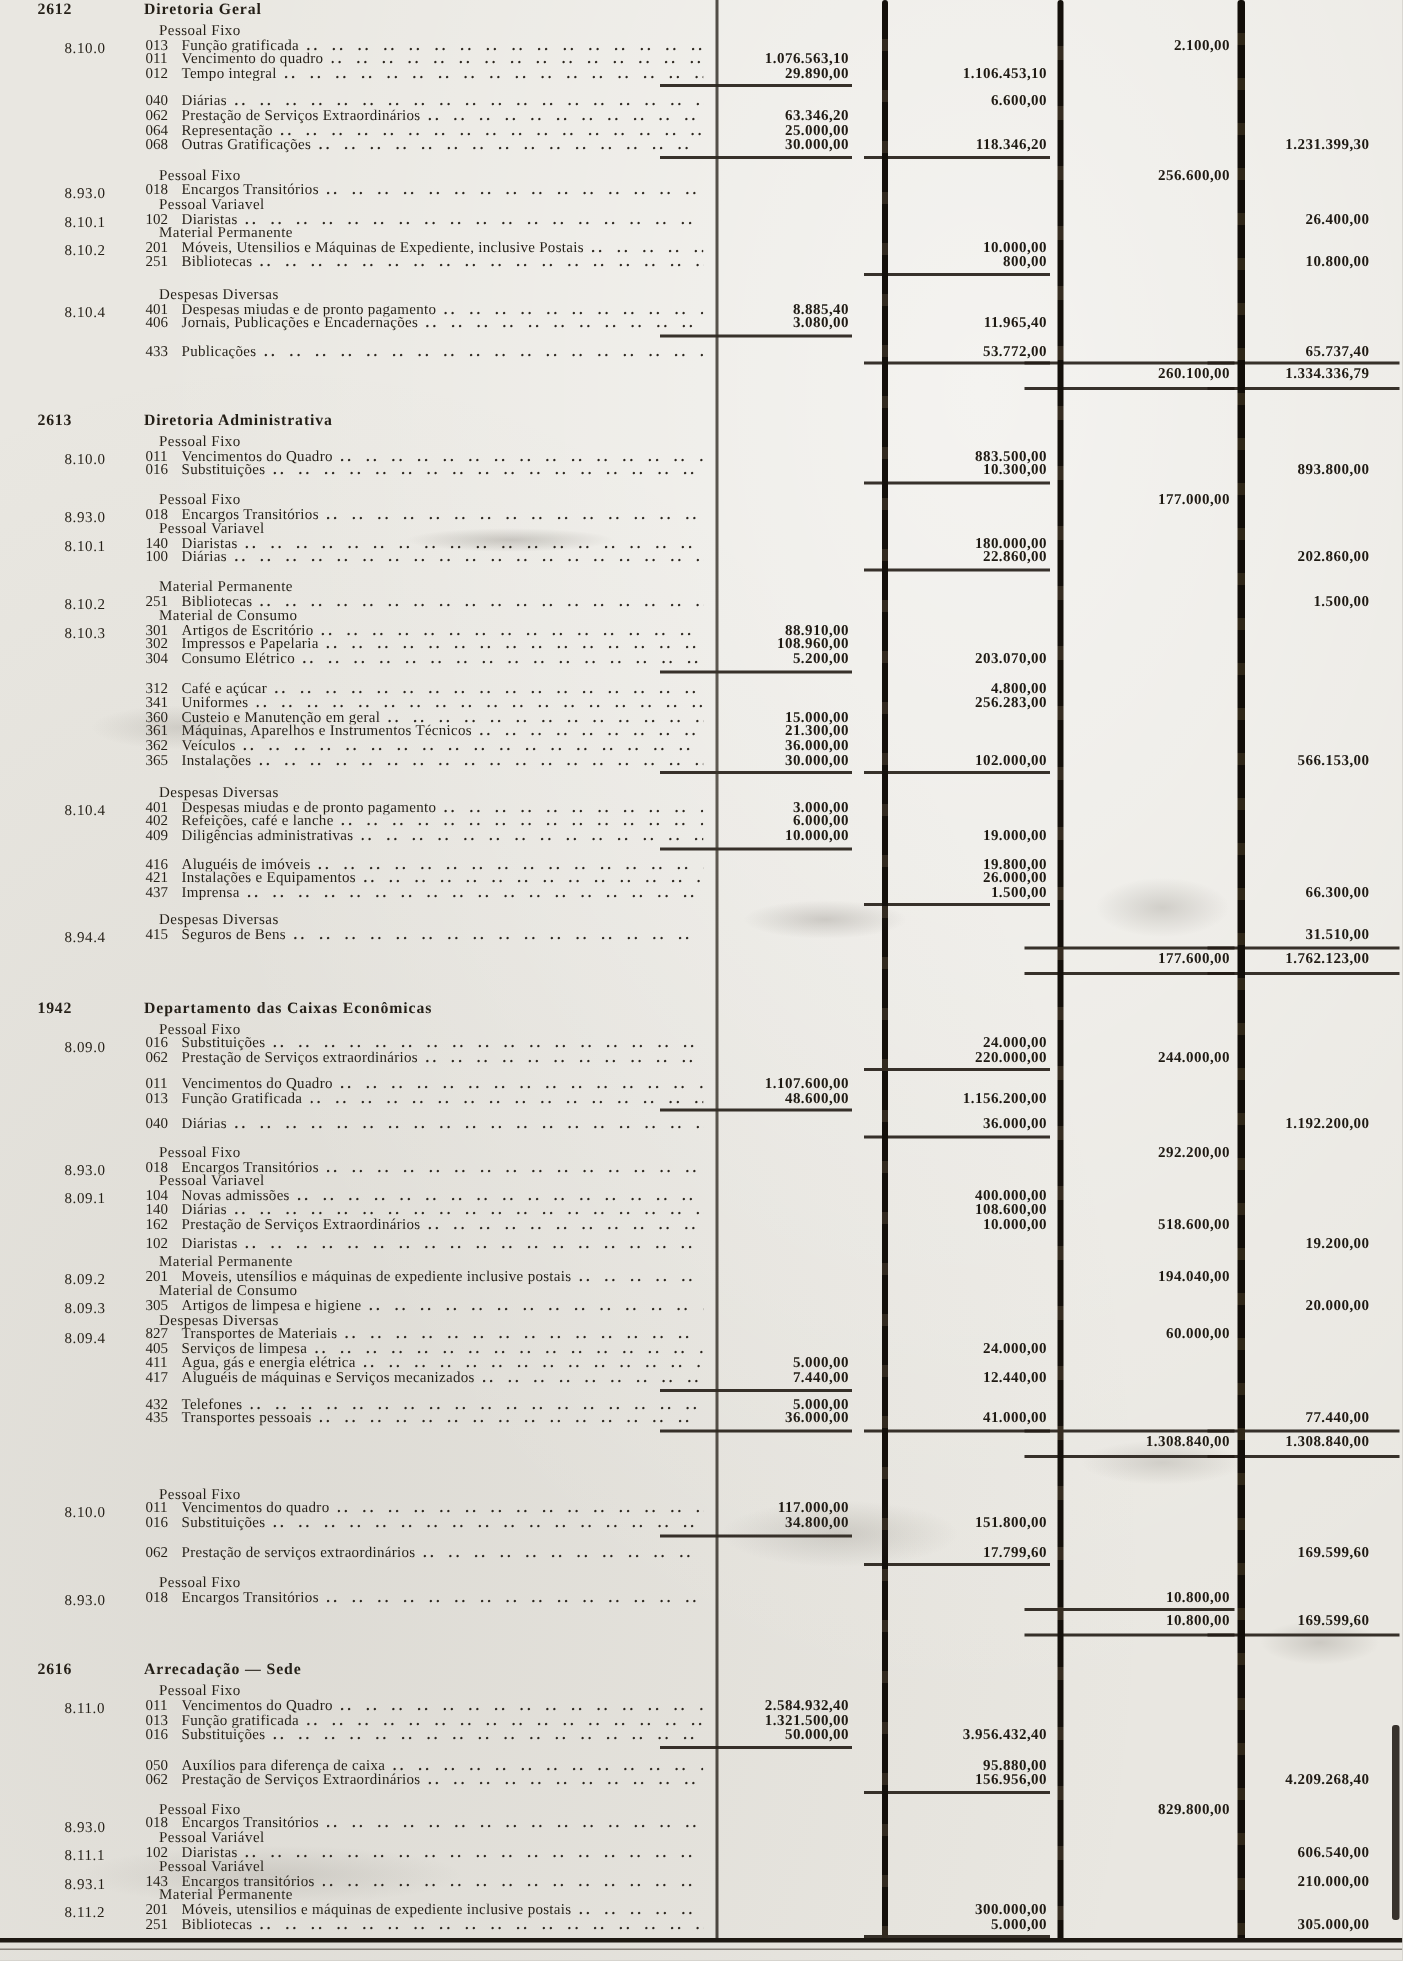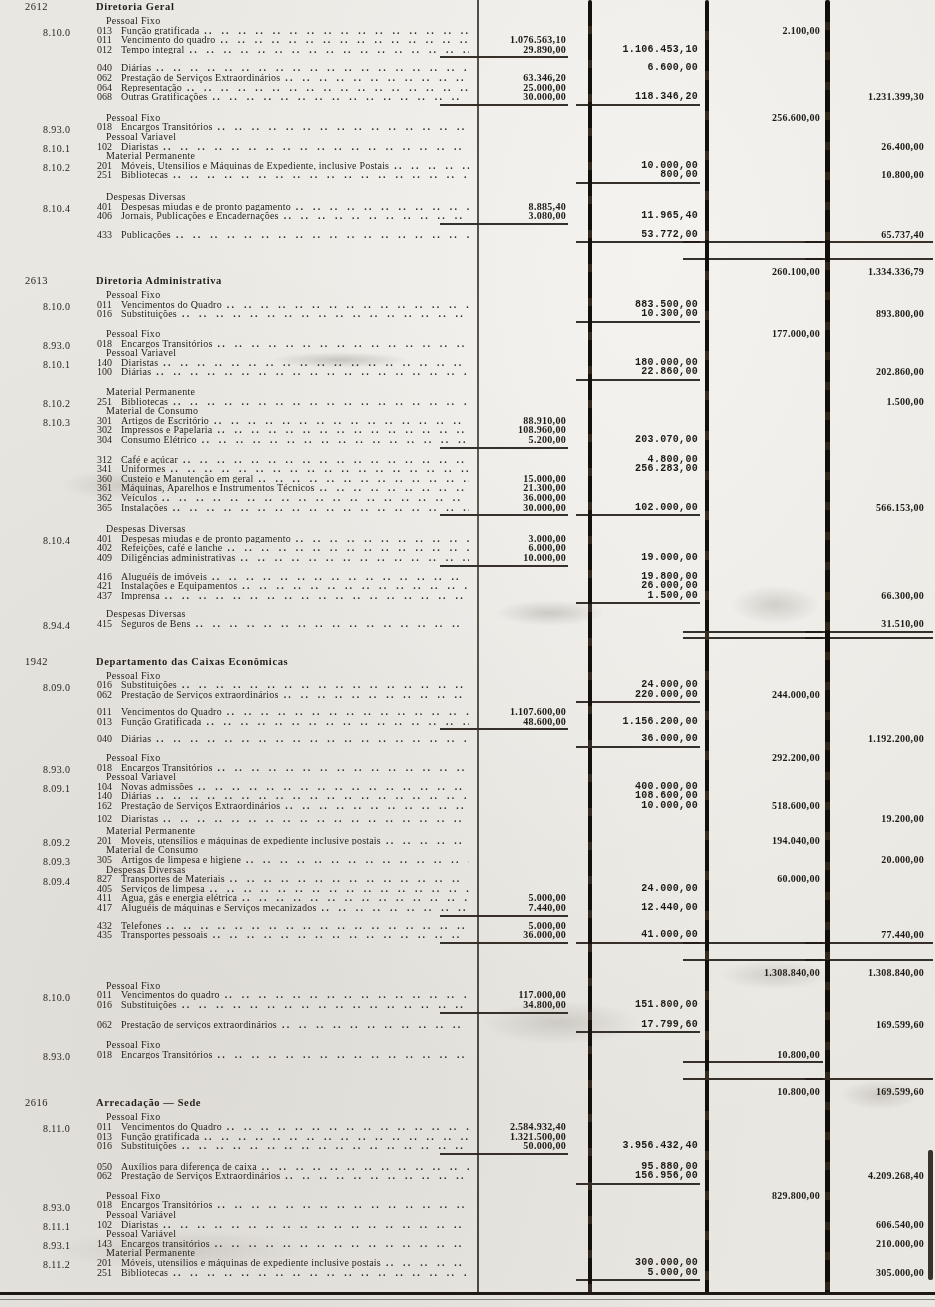--- a/index.html
+++ b/index.html
@@ -9,36 +9,36 @@
       radial-gradient(ellipse at 70% 20%, rgba(255,255,255,.5), rgba(0,0,0,0) 60%),
       radial-gradient(ellipse at 20% 80%, rgba(120,115,105,.10), rgba(0,0,0,0) 55%),
       #e9e7e1;
     font-family:"Liberation Serif","DejaVu Serif",serif;
     color:#241f17;font-size:10px;line-height:9.6px;
   }
   #ledger{position:absolute;left:0;top:2px;right:0;}
   .row{position:relative;height:9.6px;white-space:nowrap;}
   .sec{height:14px;font-size:10.5px;}
   .gap{position:relative;}
-  .secnum{position:absolute;left:25px;top:0;font-weight:normal;letter-spacing:.5px;}
+  .secnum{position:absolute;left:25px;top:0;font-weight:bold;letter-spacing:.5px;}
   .sectitle{position:absolute;left:96px;top:0;font-weight:bold;letter-spacing:.6px;}
   .code1{position:absolute;left:43px;top:12px;letter-spacing:.4px;}
   .code2{position:absolute;left:97px;top:0;}
   .glabel{position:absolute;left:106px;top:0;letter-spacing:.3px;}
   .lwrap{position:absolute;left:121px;right:466px;top:0;display:flex;overflow:hidden;}
   .ltext{flex:0 0 auto;padding-right:5px;letter-spacing:.2px;}
   .dots{flex:1 1 auto;overflow:hidden;letter-spacing:2.2px;word-spacing:3px;color:#2b251d;font-weight:bold;}
   .amt{position:absolute;top:0;width:155px;text-align:right;font-weight:bold;letter-spacing:.3px;color:#1f1a13;}
-  .a1{right:369px;}.a2{right:237px;font-family:Liberation Mono, monospace;}.a3{right:115px;}.a4{right:11px;}
+  .a1{right:369px;}.a2{right:237px;}.a3{right:115px;}.a4{right:22px;}
   .rulerow{position:relative;height:6px;}
   .rule{position:absolute;top:2px;border-top:2px solid #221c15;opacity:.9;}
   .rl1{right:367px;width:128px;}.rl2{right:235px;width:124px;}
   .rl3{right:112px;width:140px;}.rl4{right:2px;width:128px;}
   .tot{height:11px;}
-  .tot .amt{font-weight:bold;margin-top:22px;}
+  .tot .amt{font-weight:bold;}
   .vline{position:absolute;top:0;height:1294px;}
   .v0{left:477px;width:2px;background:linear-gradient(180deg,#2a251e 0%,#3a342b 40%,#262019 100%);opacity:.8;}
   .v1{left:588px;width:4px;background:repeating-linear-gradient(180deg,#14100b 0 26px,#322a20 26px 34px);border-radius:2px;}
   .v2{left:705px;width:4px;background:repeating-linear-gradient(180deg,#14100b 0 31px,#352c21 31px 40px);border-radius:2px;}
   .v3{left:825px;width:5px;background:repeating-linear-gradient(180deg,#120e09 0 22px,#2e2618 22px 30px);border-radius:2px;}
   .v4{left:928px;top:1150px;height:130px;width:5px;background:#17120c;border-radius:2px;opacity:.85;}
   .botline{position:absolute;left:0;right:0;top:1292px;height:3px;background:#1d1812;}
   .botline2{position:absolute;left:0;right:0;top:1299px;height:1px;background:rgba(40,32,24,.5);}
   .smudge{position:absolute;border-radius:50%;pointer-events:none;}
   .s1{left:270px;top:352px;width:140px;height:16px;background:radial-gradient(rgba(70,64,55,.22),rgba(0,0,0,0) 70%);}
@@ -465,20 +465,24 @@
         <span class="lwrap">
           <span class="ltext">Seguros de Bens</span>
           <span class="dots">.. .. .. .. .. .. .. .. .. .. .. .. .. .. .. .. .. .. .. .. .. .. .. .. .. .. .. .. .. .. .. .. .. .. .. .. .. .. .. .. .. .. .. .. .. .. .. .. .. .. .. .. .. .. .. .. .. .. .. .. .. .. .. .. .. .. .. .. .. .. .. .. .. .. .. .. .. .. .. .. </span>
         </span>
         <span class="amt a4">31.510,00</span>
       </div>
       <div class="rulerow">
         <span class="rule rl3"></span>
         <span class="rule rl4"></span>
       </div>
+      <div class="row tot">
+        <span class="amt a3">177.600,00</span>
+        <span class="amt a4">1.762.123,00</span>
+      </div>
       <div class="rulerow">
         <span class="rule rl3"></span>
         <span class="rule rl4"></span>
       </div>
       <div class="gap" style="height: 16px;"></div>
       <div class="row sec">
         <span class="secnum">1942</span>
         <span class="sectitle">Departamento das Caixas Econômicas</span>
       </div>
       <div class="row">

